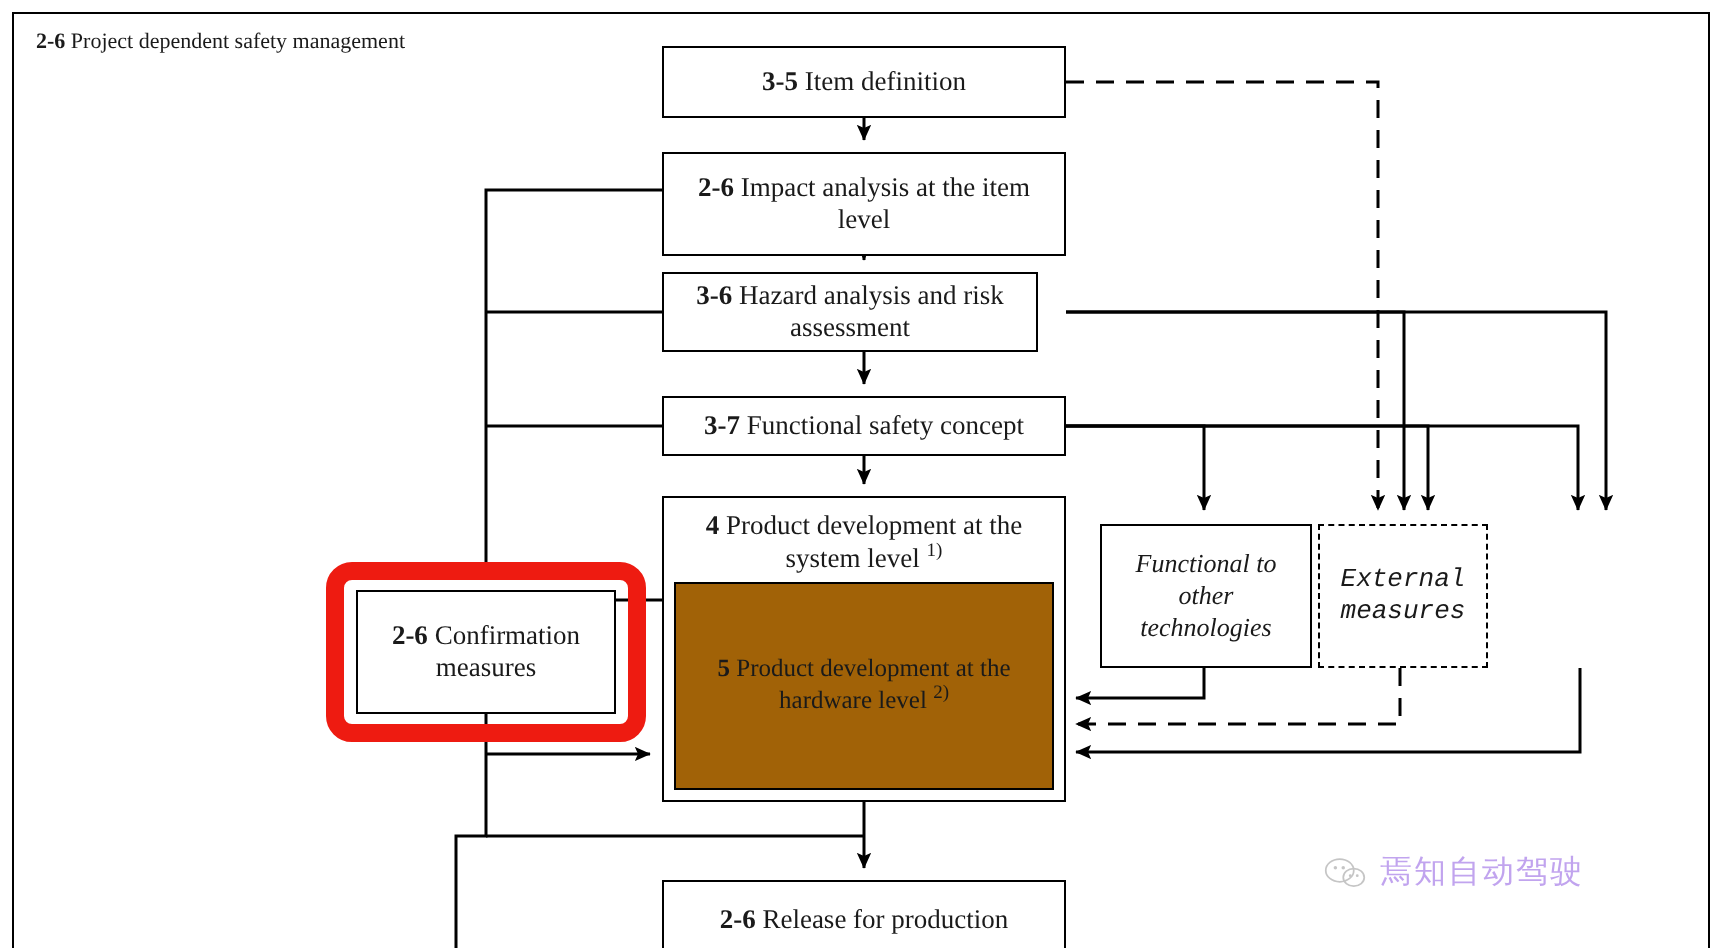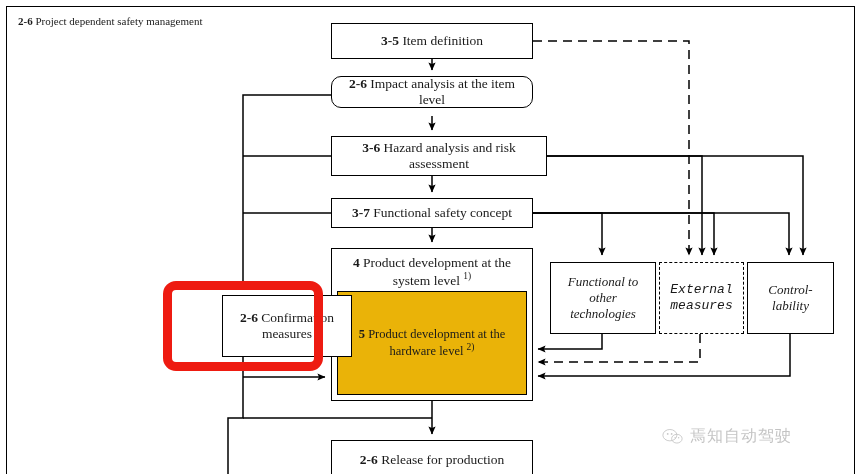--- a/index.html
+++ b/index.html
@@ -18,49 +18,49 @@
   .node{position:absolute;box-sizing:border-box;border:1.5px solid #000;
         background:#fff;display:flex;align-items:center;justify-content:center;
         text-align:center;font-size:13.5px;line-height:1.2;padding:2px 4px;}
   .node b{font-weight:bold;}
   .node .sup{font-size:9.5px;vertical-align:super;}
 
   .italic-node{font-style:italic;font-size:13px;line-height:1.25;}
   .dashed-node{border:1.5px dashed #000;}
 
   #n-item{left:331px;top:23px;width:202px;height:36px;}
-  #n-impact{left:331px;top:76px;width:202px;height:32px;border-radius:10px;}
-  #n-hazard{left:331px;top:136px;width:216px;height:40px;}
+  #n-impact{left:331px;top:76px;width:202px;height:52px;}
+  #n-hazard{left:331px;top:136px;width:188px;height:40px;}
   #n-fsc{left:331px;top:198px;width:202px;height:30px;}
   #n-release{left:331px;top:440px;width:202px;height:40px;}
 
   #n-prodsys{left:331px;top:248px;width:202px;height:153px;
              display:block;padding:0;}
   #n-prodsys .hdr{padding:6px 4px 3px;text-align:center;font-size:13.5px;line-height:1.2;}
   #n-prodsys .sub-wrap{position:absolute;left:5px;top:42px;right:5px;bottom:5px;
                        display:flex;gap:4px;}
-  .subnode{flex:1;border:1.5px solid #000;background:#eab308;display:flex;
+  .subnode{flex:1;border:1.5px solid #000;background:#a16207;display:flex;
            align-items:center;justify-content:center;text-align:center;
            font-size:12.5px;line-height:1.22;padding:1px 2px;box-sizing:border-box;}
   .subnode b{font-weight:bold;}
 
   #n-alloc{left:550px;top:262px;width:106px;height:72px;}
   #n-ext{left:659px;top:262px;width:85px;height:72px;font-family:Liberation Mono, monospace;}
   #n-ctrl{left:747px;top:262px;width:87px;height:72px;}
 
-  #n-confirm{left:178px;top:295px;width:130px;height:62px;margin-left:44px;}
+  #n-confirm{left:178px;top:295px;width:130px;height:62px;}
 
   .red-highlight{position:absolute;left:163px;top:281px;width:160px;height:90px;
                  border:9px solid #ee1b11;border-radius:13px;box-sizing:border-box;
                  pointer-events:none;}
 
   .watermark{position:absolute;left:662px;top:426px;display:flex;align-items:center;
              gap:7px;opacity:.42;}
   .wm-logo{width:21px;height:17px;position:relative;}
-  .wm-text{font-size:16px;color:#737373;letter-spacing:1px;
+  .wm-text{font-size:16px;color:#6d28d9;letter-spacing:1px;
            font-family:"DejaVu Sans","Liberation Sans",sans-serif;}
 </style>
 </head>
 <body>
 
 <div id="root">
 
   <div class="outer-frame"></div>
 
   <svg id="wires" viewBox="0 0 859 474" xmlns="http://www.w3.org/2000/svg">
@@ -143,23 +143,20 @@
   </div>
 
   <div class="node italic-node" id="n-alloc">
     <span>Functional to other technologies</span>
   </div>
 
   <div class="node italic-node dashed-node" id="n-ext">
     <span>External measures</span>
   </div>
 
-  <div class="node italic-node" id="n-ctrl">
-    <span>Control-lability</span>
-  </div>
 
   <div class="watermark">
     <div class="wm-logo">
       <svg viewBox="0 0 24 19" width="21" height="17">
         <ellipse cx="9" cy="8" rx="8" ry="6.5" fill="none" stroke="#777" stroke-width="1"></ellipse>
         <circle cx="6.5" cy="6.5" r="1" fill="#777"></circle>
         <circle cx="11" cy="6.5" r="1" fill="#777"></circle>
         <ellipse cx="17" cy="12" rx="6" ry="5" fill="none" stroke="#777" stroke-width="1"></ellipse>
         <circle cx="15" cy="11" r=".8" fill="#777"></circle>
         <circle cx="19" cy="11" r=".8" fill="#777"></circle>

